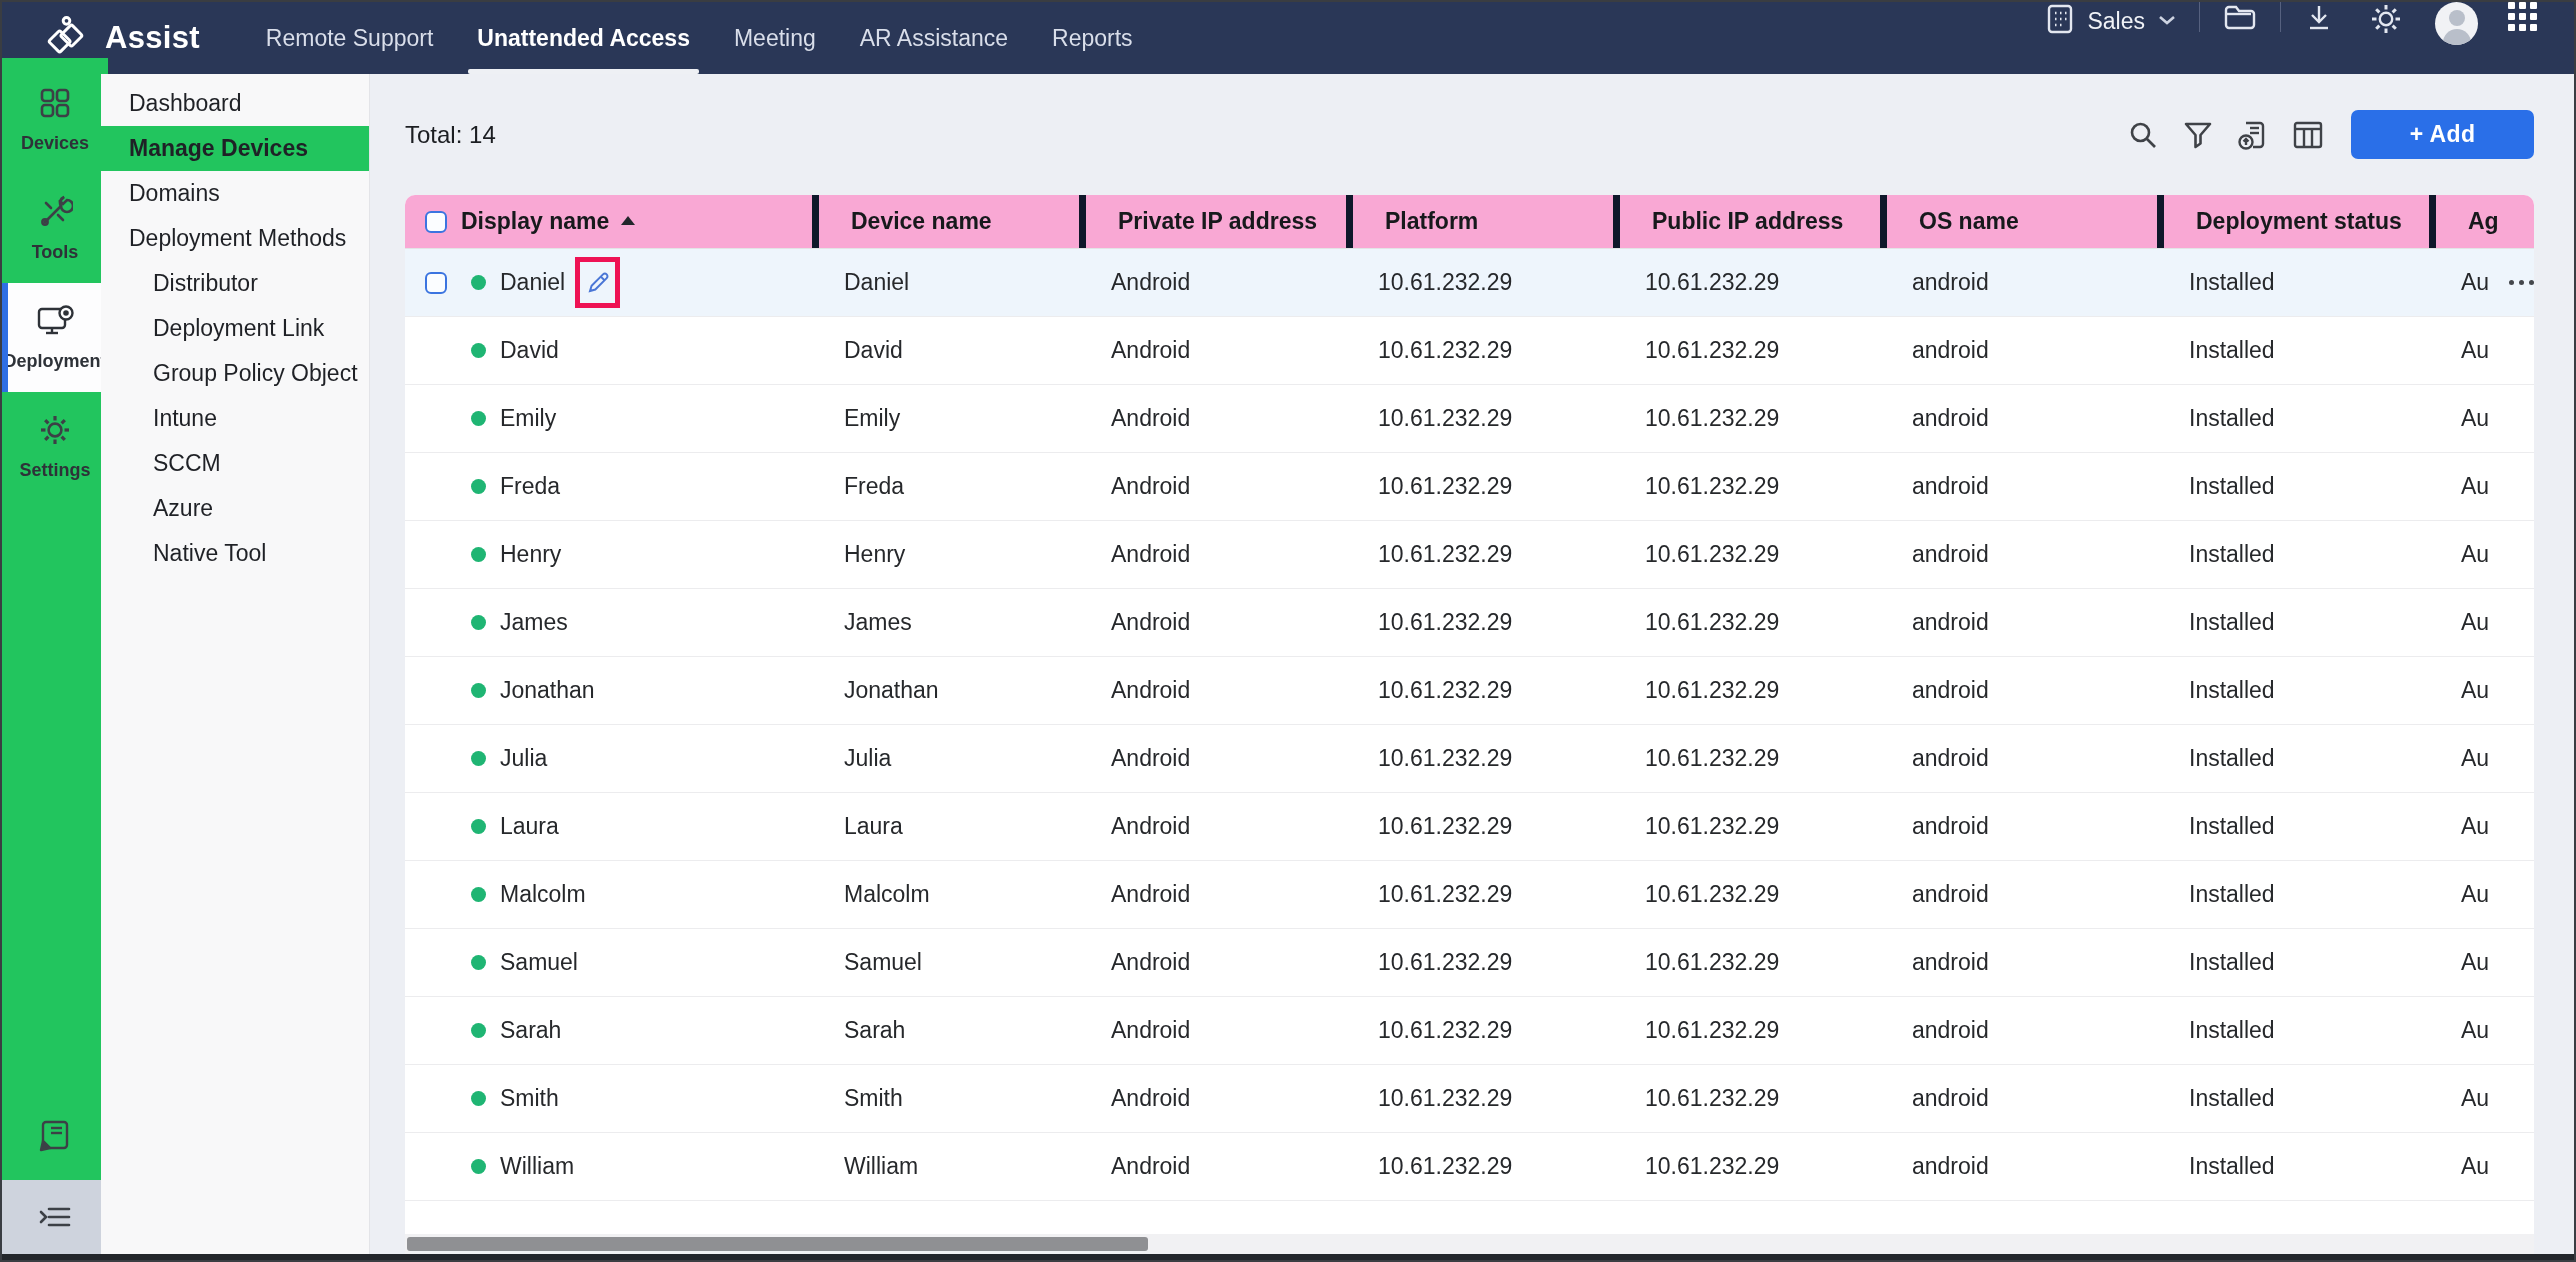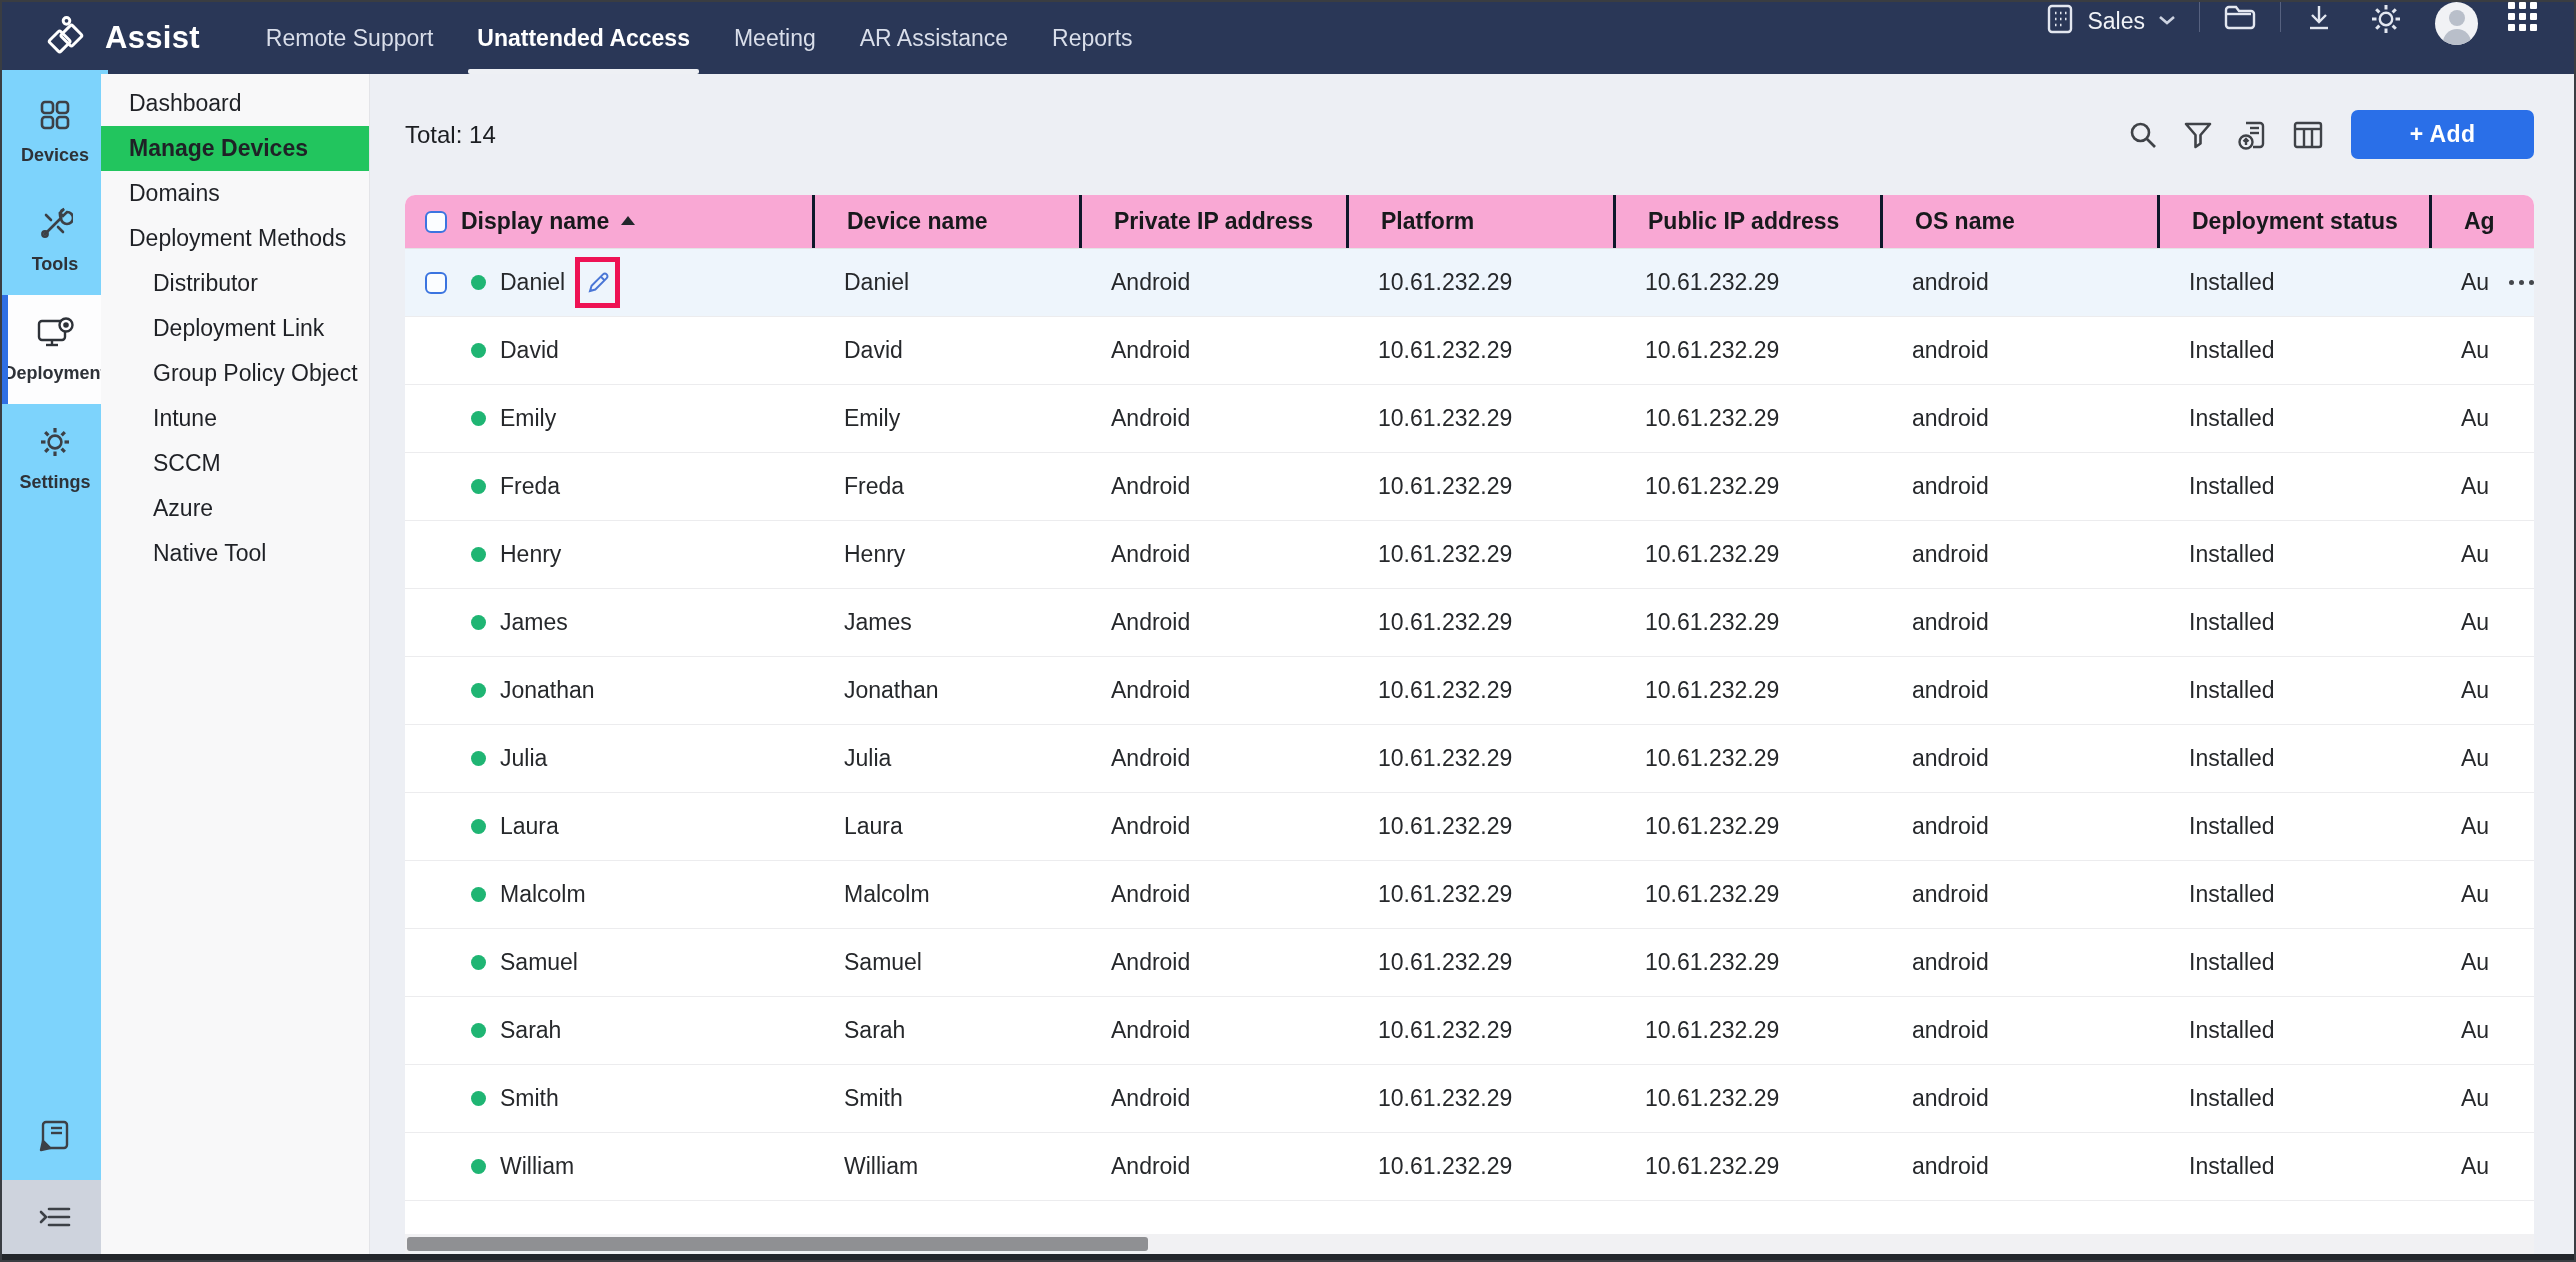--- a/index.html
+++ b/index.html
@@ -21,21 +21,21 @@
   .nav-divider{width:1px;height:30px;background:#56617f;margin:0 22px;}
   .nav-ic{display:flex;align-items:center;justify-content:center;cursor:pointer;}
   .nav-ic + .nav-ic{margin-left:34px;}
   .avatar{width:43px;height:43px;border-radius:50%;background:#f1f2f5;margin-left:32px;position:relative;overflow:hidden;cursor:pointer;}
   .avatar .head{position:absolute;left:50%;top:8px;transform:translateX(-50%);width:16px;height:16px;border-radius:50%;background:#b9bfca;}
   .avatar .torso{position:absolute;left:50%;top:27px;transform:translateX(-50%);width:28px;height:18px;border-radius:14px 14px 0 0;background:#b9bfca;}
   .apps-grid{margin-left:30px;display:grid;grid-template-columns:repeat(3,7px);grid-gap:4px;cursor:pointer;}
   .apps-grid i{width:7px;height:7px;background:#fff;border-radius:1px;}
 
   
-  .rail{position:absolute;left:0;top:68px;width:106px;bottom:6px;background:#7dd3fc;}
+  .rail{position:absolute;left:0;top:56px;width:106px;bottom:6px;background:#22c55e;}
   .rail-item{position:relative;width:100%;height:109px;margin-top:0;display:flex;flex-direction:column;align-items:center;justify-content:center;cursor:pointer;color:#3c4046;}
   .rail-items{padding-top:7px;}
   .rail-item .lbl{font-size:18px;margin-top:8px;color:#2e3238;font-weight:600;}
   .rail-item.active{background:#fdfdfe;}
   .rail-item.active::before{content:"";position:absolute;left:0;top:0;bottom:0;width:6px;background:#2f6fe4;}
   .rail-bottom{position:absolute;left:0;right:0;bottom:0;}
   .rail-feedback{display:flex;justify-content:center;padding:18px 0 26px;cursor:pointer;color:#3c4046;}
   .rail-strip{height:74px;background:#ced3dd;display:flex;align-items:center;justify-content:center;color:#3c4046;cursor:pointer;}
 
   
@@ -48,21 +48,21 @@
   .main{position:absolute;left:368px;top:72px;right:0;bottom:6px;background:#edeff4;}
   .toolbar{position:absolute;left:35px;right:40px;top:0;height:121px;display:flex;align-items:center;}
   .total{font-size:24px;color:#1c1e22;}
   .toolbar-right{margin-left:auto;display:flex;align-items:center;}
   .tb-ic{width:55px;display:flex;align-items:center;justify-content:center;cursor:pointer;color:#3f4247;}
   .add-btn{margin-left:16px;width:183px;height:49px;border-radius:7px;background:#2a6fe8;color:#fff;font-size:23px;font-weight:600;display:flex;align-items:center;justify-content:center;cursor:pointer;letter-spacing:0.4px;}
 
   
   .card{position:absolute;left:35px;right:40px;top:121px;bottom:0;background:#fff;border-radius:10px 10px 0 0;overflow:hidden;}
   .thead{display:flex;height:54px;background:#f9a8d4;border-bottom:1px solid #e3e4e6;align-items:flex-start;}
-  .hcell{height:100%;display:flex;align-items:center;padding-left:32px;font-size:23px;font-weight:600;color:#17191c;white-space:nowrap;overflow:hidden;border-left:3px solid #0f172a;cursor:pointer;}
+  .hcell{height:100%;display:flex;align-items:center;padding-left:32px;font-size:23px;font-weight:600;color:#17191c;white-space:nowrap;overflow:hidden;border-left:7px solid #0f172a;cursor:pointer;}
   .hcell.c0{border-left:none;padding-left:20px;}
   .c0{width:407px;flex:0 0 407px;}
   .c1{width:267px;flex:0 0 267px;}
   .c2{width:267px;flex:0 0 267px;}
   .c3{width:267px;flex:0 0 267px;}
   .c4{width:267px;flex:0 0 267px;}
   .c5{width:277px;flex:0 0 277px;}
   .c6{width:272px;flex:0 0 272px;}
   .c7{width:111px;flex:1 1 111px;}
   .checkbox{width:22px;height:22px;border:2px solid #3b74e0;border-radius:6px;background:#fbfdff;flex:0 0 22px;cursor:pointer;}

